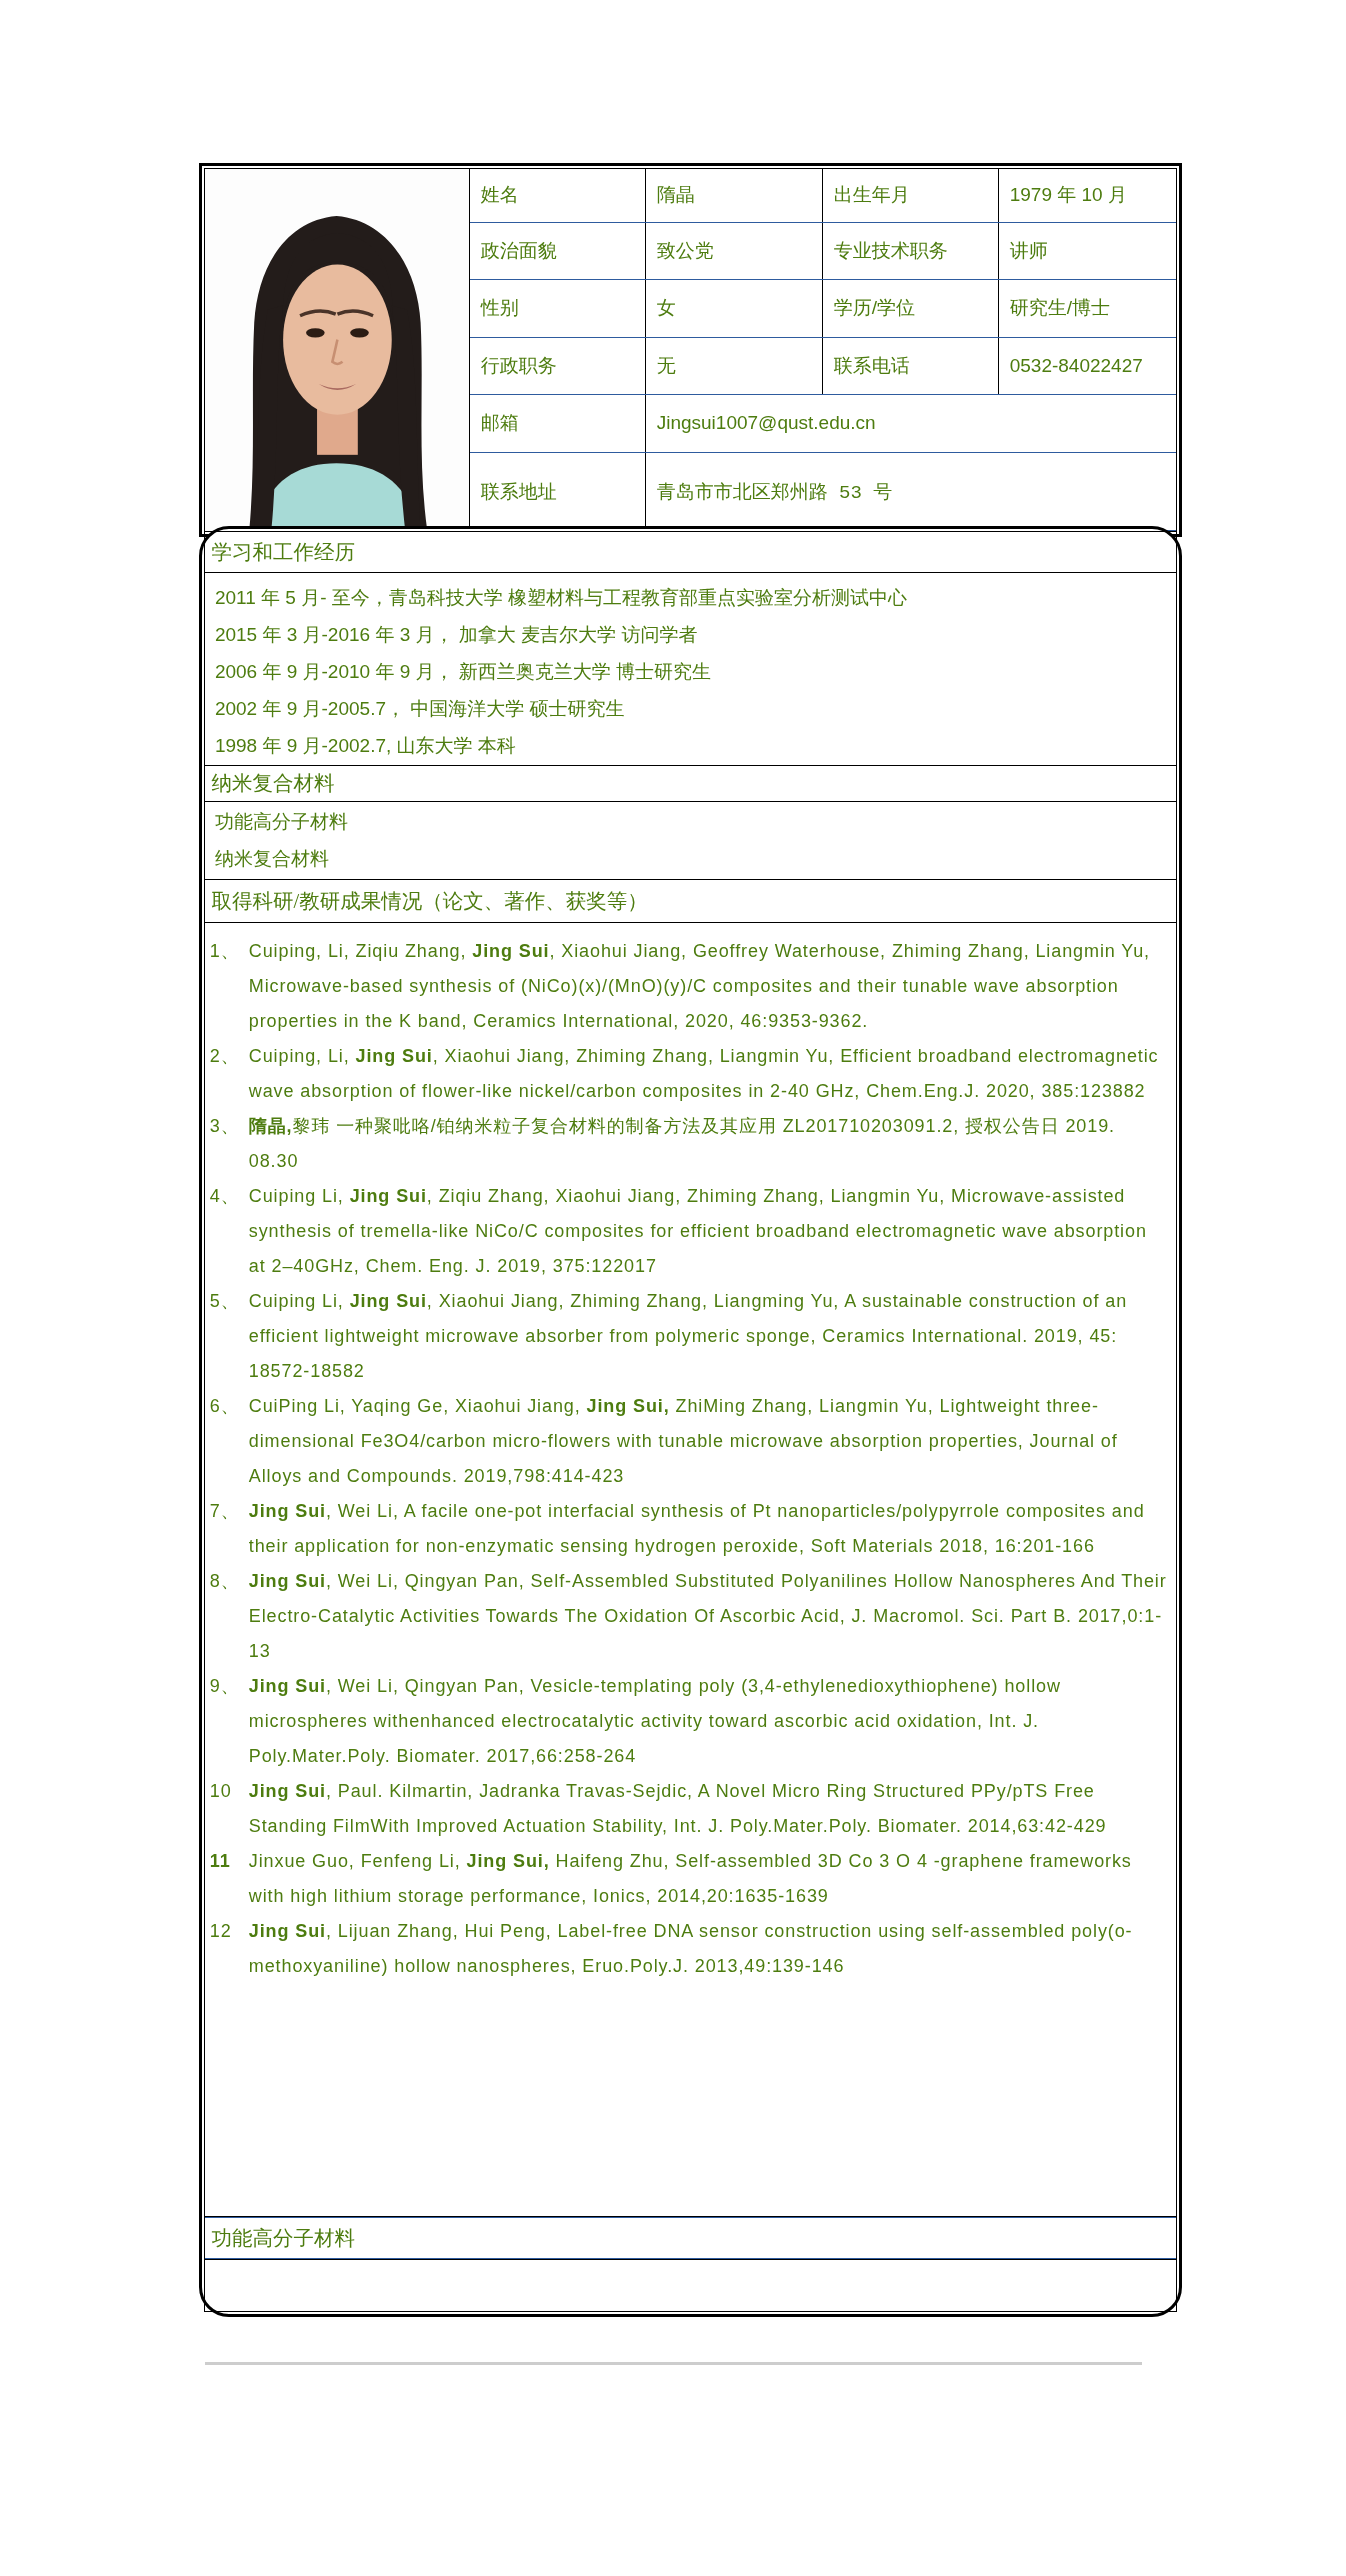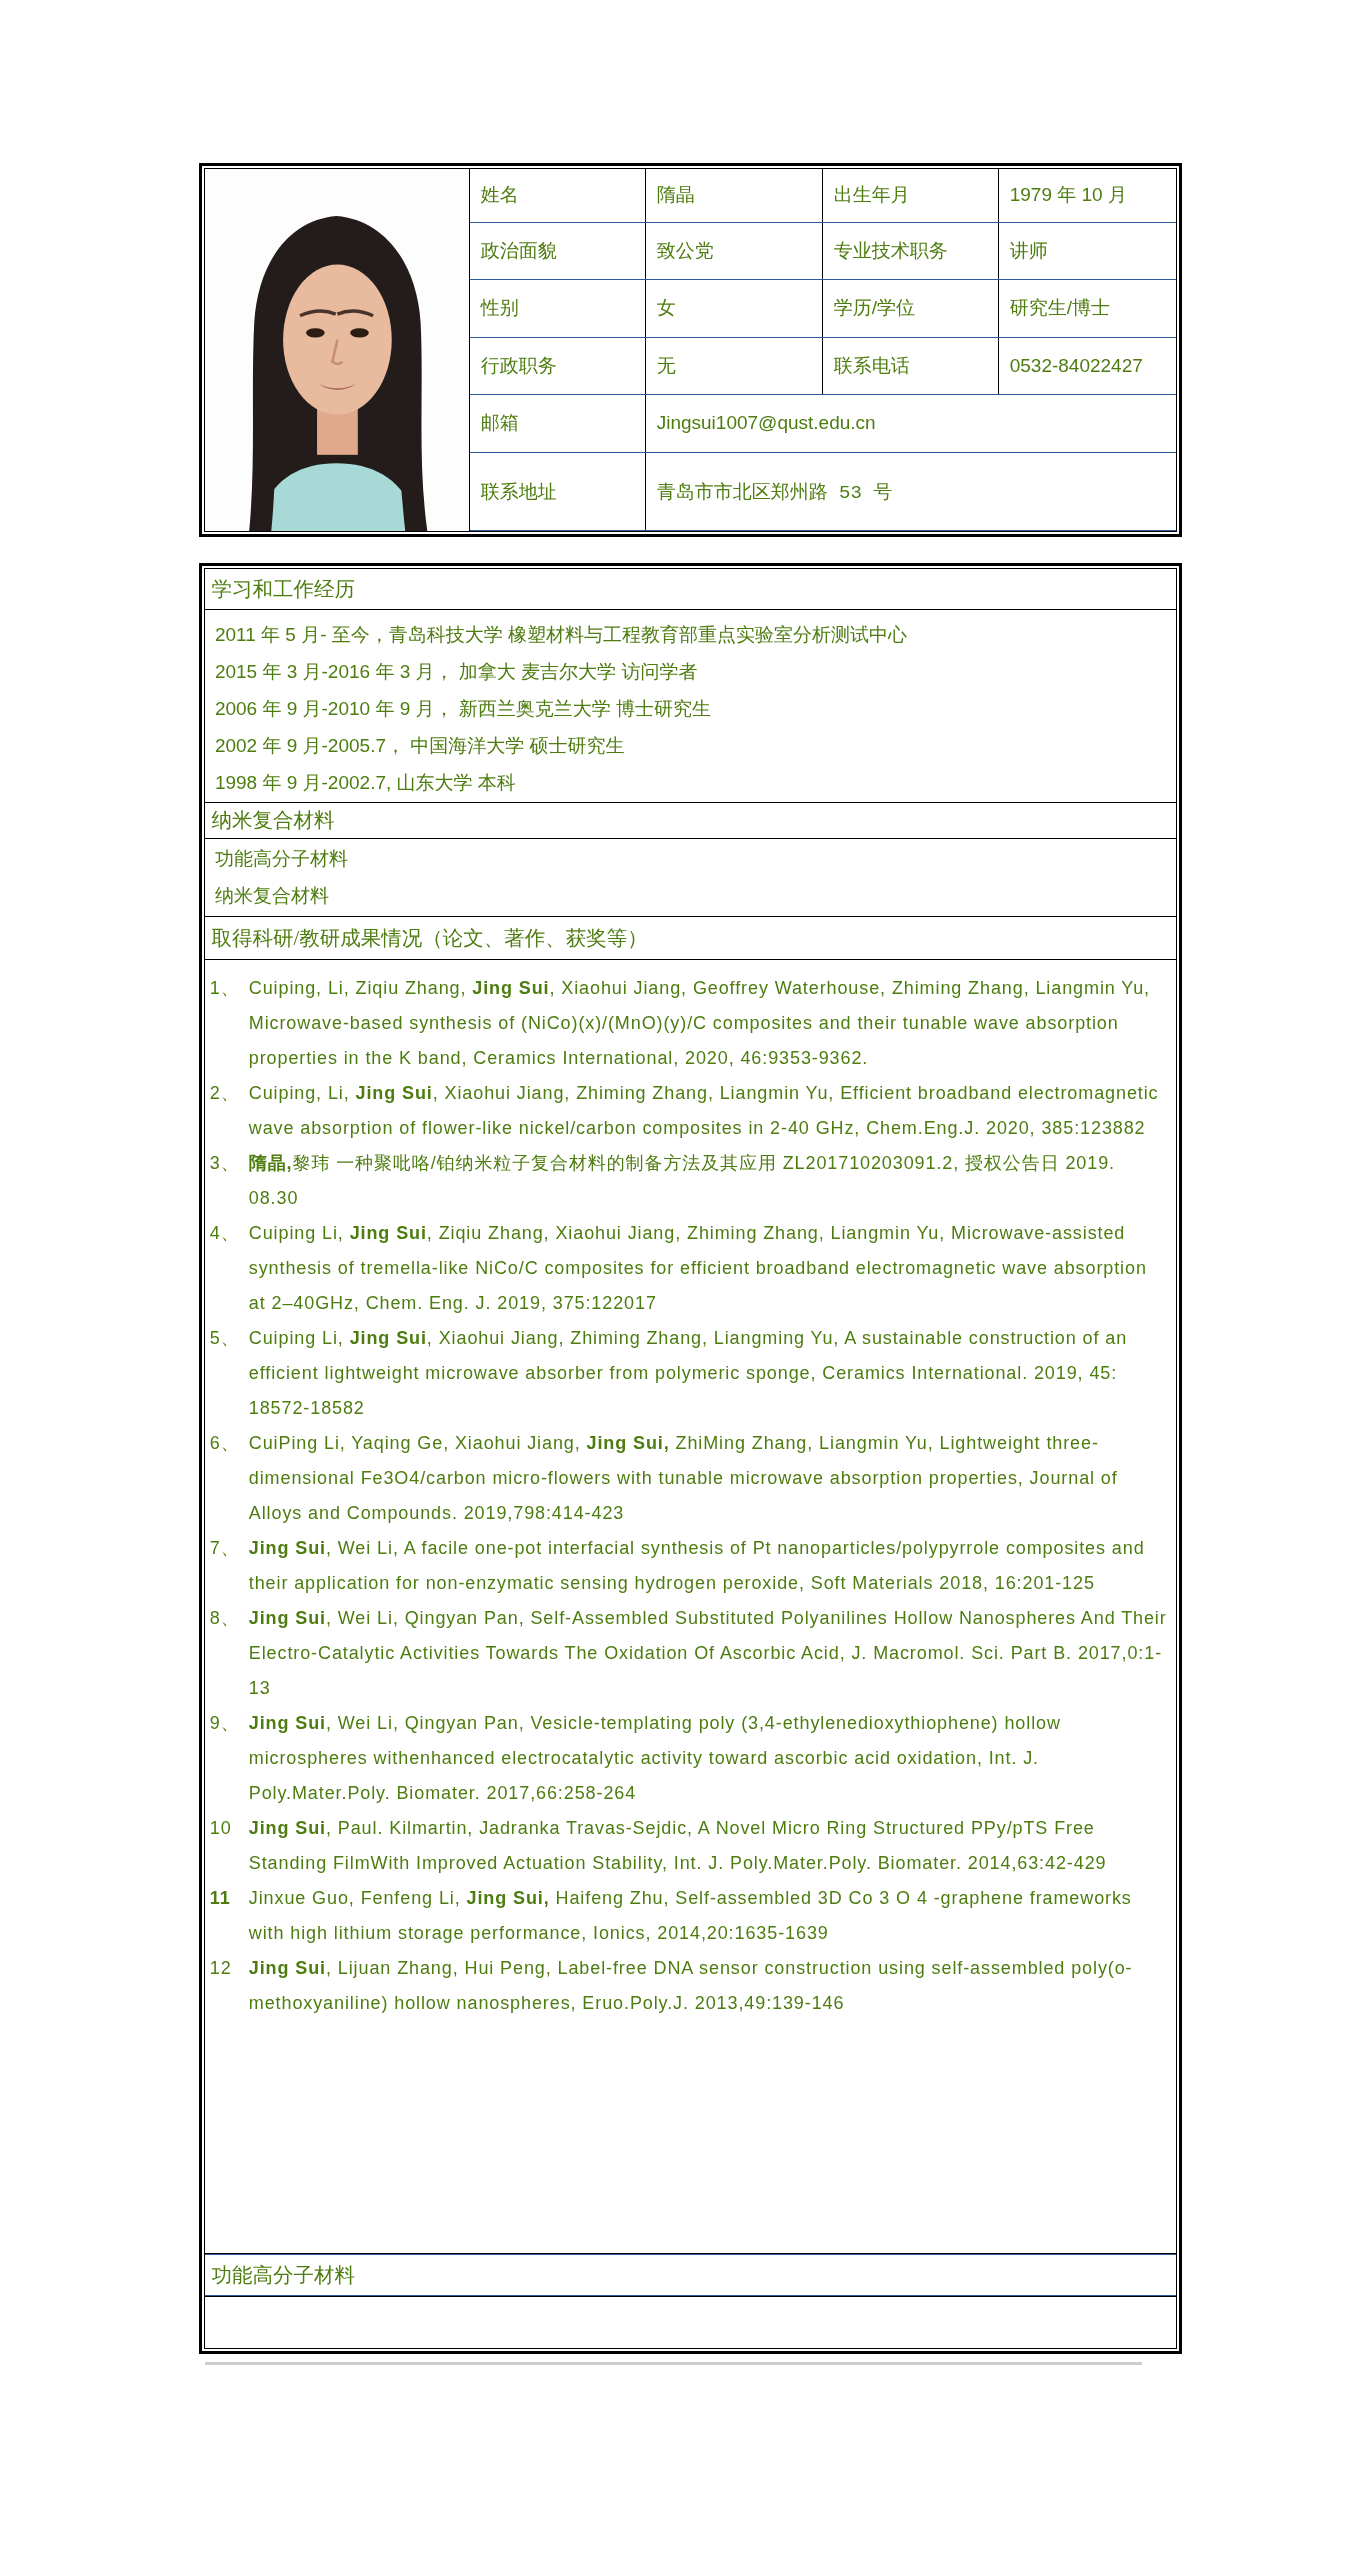--- a/index.html
+++ b/index.html
@@ -19,21 +19,21 @@
   .irow{display:flex;border-bottom:1.7px solid #2E5B9E;}
   .irow:last-child{flex:1;font-family:Liberation Mono, monospace;}
   .cell{display:flex;align-items:center;font-size:19px;padding-left:11px;}
   .lbl{width:176px;border-right:1.7px solid #000;}
   .val{width:177px;border-right:1.7px solid #000;}
   .lbl2{width:176px;border-right:1.7px solid #000;}
   .val2{flex:1;}
   .valw{flex:1;}
 
   
-  #t2{left:199px;top:563px;width:983px;height:1791px;}
+  #t2{left:199px;top:526px;width:983px;height:1791px;border-radius:30px;}
   .t2col{display:flex;flex-direction:column;height:100%;}
   .h-row{border-bottom:1.7px solid #000;display:flex;align-items:center;padding-left:6.8px;
          font-family:"Liberation Serif","DejaVu Serif",serif;font-size:20.5px;font-weight:400;}
   #h-hist{height:41px;}
   #c-hist{height:193px;border-bottom:1.7px solid #000;padding:6.8px 8.5px 0 10.2px;font-size:19px;}
   #c-hist .tline{line-height:37px;white-space:nowrap;}
   #h-res{height:36px;}
   #c-res{height:78px;border-bottom:1.7px solid #000;padding:1.7px 8.5px 0 10.2px;font-size:19px;}
   #c-res .tline{line-height:37px;}
   #h-ach{height:43px;}
@@ -160,21 +160,21 @@
             <div class="pub">
               <span class="pnum">5、</span>
               <span class="ptxt"><span>Cuiping Li, </span><span class="b">Jing Sui</span><span>, Xiaohui Jiang, Zhiming Zhang, Liangming Yu, A sustainable construction of an efficient lightweight microwave absorber from polymeric sponge, Ceramics International. 2019, 45: 18572-18582</span></span>
             </div>
             <div class="pub">
               <span class="pnum">6、</span>
               <span class="ptxt"><span>CuiPing Li, Yaqing Ge, Xiaohui Jiang, </span><span class="b">Jing Sui,</span><span> ZhiMing Zhang, Liangmin Yu, Lightweight three-dimensional Fe3O4/carbon micro-flowers with tunable microwave absorption properties, Journal of Alloys and Compounds. 2019,798:414-423</span></span>
             </div>
             <div class="pub">
               <span class="pnum">7、</span>
-              <span class="ptxt"><span class="b">Jing Sui</span><span>, Wei Li, A facile one-pot interfacial synthesis of Pt nanoparticles/polypyrrole composites and their application for non-enzymatic sensing hydrogen peroxide, Soft Materials 2018, 16:201-125</span></span>
+              <span class="ptxt"><span class="b">Jing Sui</span><span>, Wei Li, A facile one-pot interfacial synthesis of Pt nanoparticles/polypyrrole composites and their application for non-enzymatic sensing hydrogen peroxide, Soft Materials 2018, 16:201-166</span></span>
             </div>
             <div class="pub">
               <span class="pnum">8、</span>
               <span class="ptxt"><span class="b">Jing Sui</span><span>, Wei Li, Qingyan Pan, Self-Assembled Substituted Polyanilines Hollow Nanospheres And Their Electro-Catalytic Activities Towards The Oxidation Of Ascorbic Acid, J. Macromol. Sci. Part B. 2017,0:1-13</span></span>
             </div>
             <div class="pub">
               <span class="pnum">9、</span>
               <span class="ptxt"><span class="b">Jing Sui</span><span>, Wei Li, Qingyan Pan, Vesicle-templating poly (3,4-ethylenedioxythiophene) hollow microspheres withenhanced electrocatalytic activity toward ascorbic acid oxidation, Int. J. Poly.Mater.Poly. Biomater. 2017,66:258-264</span></span>
             </div>
             <div class="pub">

